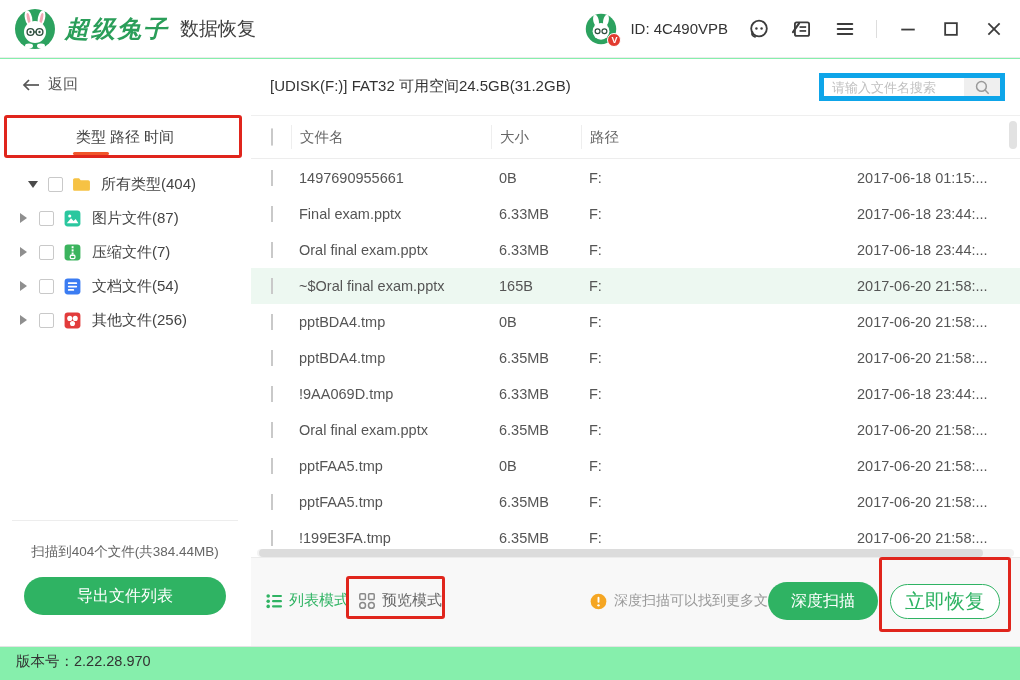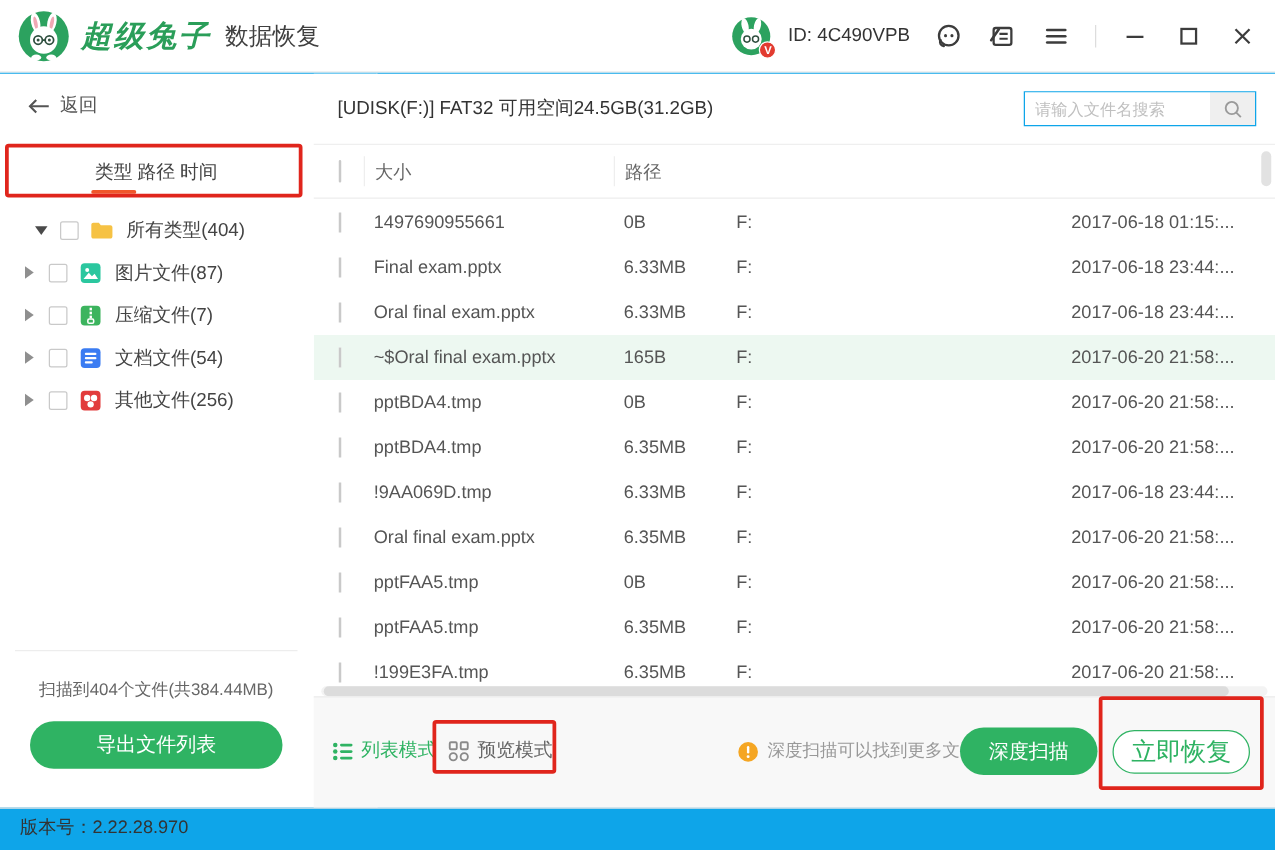--- a/index.html
+++ b/index.html
@@ -1,18 +1,18 @@
 <!DOCTYPE html>
 <html><head>
 <meta charset="utf-8">
 <style>
   * { margin:0; padding:0; box-sizing:border-box; }
   html,body { width:1020px; height:680px; background:#fff; overflow:hidden;
     font-family:"Liberation Sans","DejaVu Sans",sans-serif; }
-  .app { position:relative; width:1020px; height:680px; background:#0ea5e9; }
+  .app { position:relative; width:1020px; height:680px; background:#86efac; }
 
   
   .titlebar { position:absolute; left:0; top:0; width:1020px; height:58px;
     border-bottom:1px solid #ebebeb; display:flex; align-items:center;
     justify-content:space-between; padding:0 14px 0 14px; background:#fff; }
   .brand { display:flex; align-items:center; gap:9px; }
   .brand-name { color:#2a9e59; font-size:24px; font-weight:800; letter-spacing:2px; font-style:italic; }
   .brand-sub { color:#3f3f3f; font-size:19px; margin-left:2px; }
   .tb-right { display:flex; align-items:center; gap:19px; }
   .avatar { position:relative; width:32px; height:32px; display:inline-block; cursor:pointer; }
@@ -50,21 +50,21 @@
     color:#666; font-size:13.5px; }
   .export-btn { position:absolute; left:24px; top:518px; width:202px; height:38px;
     background:#2fb363; border:none; border-radius:19px; color:#fff; font-size:16px; cursor:pointer;
     font-family:inherit; }
 
   
   .main { position:absolute; left:251px; top:59px; width:769px; height:587px; background:#fff; }
   .drive-row { position:absolute; left:0; top:0; width:769px; height:56px; }
   .drive-info { position:absolute; left:19px; top:18px; color:#333; font-size:15px; }
   .searchbox { position:absolute; right:15px; top:14px; width:186px; height:28px;
-    border:1px solid #0ea5e9; display:flex; background:#fff; }
+    border:5px solid #0ea5e9; display:flex; background:#fff; }
   .searchbox input { flex:1; border:none; outline:none; padding:0 8px; font-size:13px; color:#555;
     font-family:inherit; min-width:0; }
   .searchbox input::placeholder { color:#c0c0c0; }
   .search-btn { width:36px; height:100%; background:#efefef; border:none; display:flex;
     align-items:center; justify-content:center; cursor:pointer; }
 
   .thead { position:absolute; left:0; top:56px; width:769px; height:44px;
     border-top:1px solid #efefef; border-bottom:1px solid #ededed;
     display:grid; grid-template-columns:40px 200px 90px 268px 1fr; align-items:center;
     color:#666; font-size:14.5px; }
@@ -267,20 +267,21 @@
           <svg width="17" height="17" viewBox="0 0 16 16">
             <circle cx="7" cy="7" r="4.6" fill="none" stroke="#9a9a9a" stroke-width="1.4"></circle>
             <line x1="10.4" y1="10.4" x2="13.8" y2="13.8" stroke="#9a9a9a" stroke-width="1.4"></line>
           </svg>
         </button>
       </div>
     </div>
 
     <div class="thead">
       <div class="hcheck"><span class="cb"></span></div>
+      <div class="hcell">文件名</div>
       <div class="hcell">大小</div>
       <div class="hcell">路径</div>
     </div>
 
     <div class="tbody">
         <div class="trow">
     <div class="cell ccheck"><span class="cb"></span></div>
     <div class="cell">1497690955661</div>
     <div class="cell">0B</div>
     <div class="cell">F:</div>

